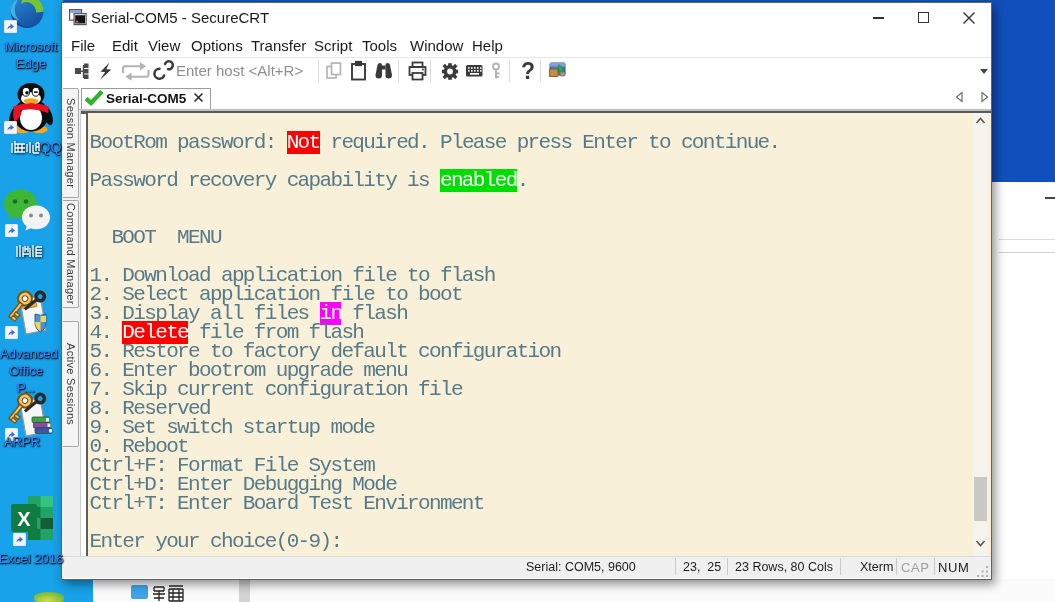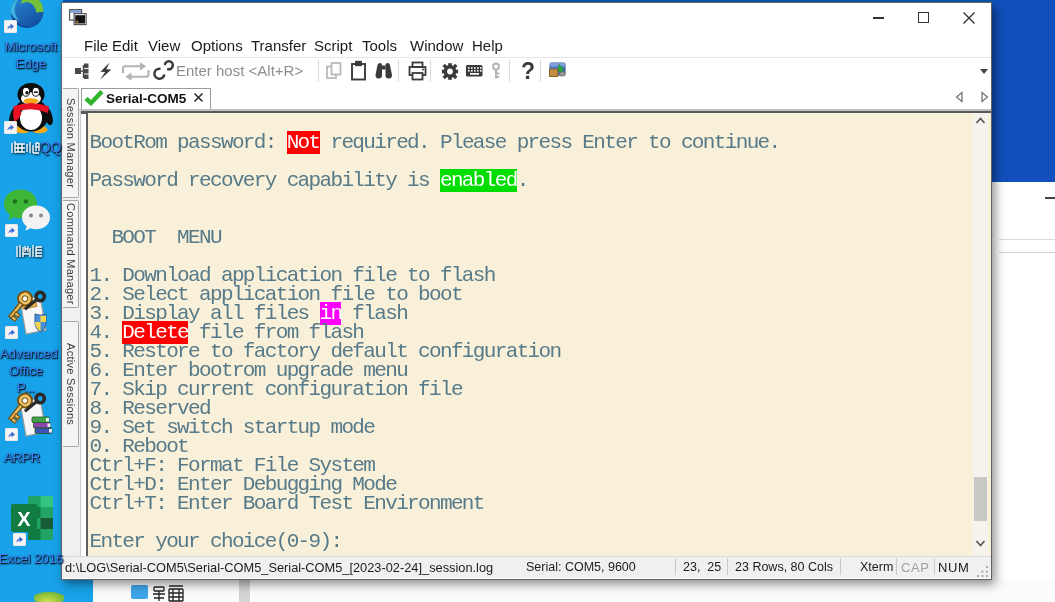--- a/index.html
+++ b/index.html
@@ -38,36 +38,37 @@
   <div class="abs" style="left:63px;top:579px;width:992px;height:23px;background:#fbfbfb;"></div>
   <div class="abs" style="left:63px;top:579px;width:30px;height:23px;background:#18a2e9;"></div>
   <div class="abs" style="left:131px;top:585px;width:17px;height:14px;background:#3da5e8;border-radius:2px;"></div>
   <div class="abs" style="left:239px;top:580px;width:11px;height:22px;background:#d4d4d4;"></div>
 
   <div class="abs" style="left:34px;top:592px;width:30px;height:10px;background:radial-gradient(ellipse at 45% 90%,#cde04a,#56a832);border-radius:50% 50% 4px 4px;"></div>
 
   <div class="abs" style="left:61px;top:2px;width:929px;height:576px;background:#fff;
        border:1px solid #5f6368;box-shadow:3px 4px 10px rgba(0,0,0,.45);"></div>
 
+  <div class="abs" style="left:91px;top:9px;font-size:15px;color:#191919;">Serial-COM5 - SecureCRT</div>
 
   <div class="abs" style="left:873px;top:17px;width:11px;height:1.5px;background:#333;"></div>
   <div class="abs" style="left:918px;top:12px;width:9px;height:9px;border:1.5px solid #333;"></div>
   <svg class="abs" style="left:962px;top:11px;" width="14" height="14" viewBox="0 0 14 14">
     <path d="M1.5 1.5 L12.5 12.5 M12.5 1.5 L1.5 12.5" stroke="#333" stroke-width="1.4"></path>
   </svg>
 
   <svg class="abs" style="left:68px;top:8px;" width="20" height="18" viewBox="0 0 20 18">
     <rect x="1.6" y="1.6" width="12" height="10.5" fill="#fff" stroke="#555" stroke-width="1.2"></rect>
     <rect x="2.2" y="2.2" width="10.8" height="2.6" fill="#7b9bd8"></rect>
     <rect x="6.1" y="5.6" width="12" height="11" fill="#fff" stroke="#555" stroke-width="1.2"></rect>
     <rect x="7.2" y="7.2" width="9.8" height="8.3" fill="#141414"></rect>
     <rect x="8.2" y="12.8" width="2" height="1.8" fill="#c8892c"></rect>
   </svg>
 
-  <div class="menuitem" style="left:84px;">File</div>
+  <div class="menuitem" style="left:71px;">File</div>
   <div class="menuitem" style="left:112px;">Edit</div>
   <div class="menuitem" style="left:148px;">View</div>
   <div class="menuitem" style="left:191px;">Options</div>
   <div class="menuitem" style="left:251px;">Transfer</div>
   <div class="menuitem" style="left:314px;">Script</div>
   <div class="menuitem" style="left:362px;">Tools</div>
   <div class="menuitem" style="left:410px;">Window</div>
   <div class="menuitem" style="left:472px;">Help</div>
   <div class="abs" style="left:62px;top:57px;width:929px;height:1px;background:#e6e6e6;"></div>
 
@@ -235,21 +236,20 @@
   <div class="abs" style="left:973px;top:113px;width:15px;height:443px;background:#f5f3ec;"></div>
   <div class="abs" style="left:974px;top:477px;width:13px;height:44px;background:#c8c8c5;"></div>
   <svg class="abs" style="left:975px;top:116px;" width="11" height="10" viewBox="0 0 11 10">
     <path d="M1.5 7 L5.5 2.5 L9.5 7" stroke="#555" stroke-width="1.6" fill="none"></path>
   </svg>
   <svg class="abs" style="left:975px;top:538px;" width="11" height="10" viewBox="0 0 11 10">
     <path d="M1.5 3 L5.5 7.5 L9.5 3" stroke="#555" stroke-width="1.6" fill="none"></path>
   </svg>
 
   <div class="abs" style="left:62px;top:556px;width:929px;height:22px;background:#f0f0f0;border-top:1px solid #d9d9d9;box-sizing:border-box;"></div>
-  <div class="stxt" style="left:65px;font-size:12.8px;">d:\LOG\Serial-COM5\Serial-COM5_Serial-COM5_[2023-02-24]_session.log</div>
   <div class="stxt" style="left:526px;">Serial: COM5, 9600</div>
   <div class="ssep" style="left:675px;"></div>
   <div class="stxt" style="left:683px;">23,  25</div>
   <div class="ssep" style="left:727px;"></div>
   <div class="stxt" style="left:735px;">23 Rows, 80 Cols</div>
   <div class="ssep" style="left:840px;"></div>
   <div class="stxt" style="left:849px;margin-left:11px;">Xterm</div>
   <div class="ssep" style="left:896px;"></div>
   <div class="stxt" style="left:901px;color:#a0a0a0;font-size:13px;letter-spacing:.6px;">CAP</div>
   <div class="ssep" style="left:934px;"></div>
@@ -383,21 +383,21 @@
       <rect x="29" y="36" width="17" height="5.5" rx="1" fill="#3f51b5"></rect>
     </g>
     <rect x="40" y="26" width="3" height="3.5" fill="#e8f5e9"></rect>
     <rect x="41.5" y="31.5" width="3" height="3.5" fill="#f3e5f5"></rect>
     <rect x="43" y="37" width="3" height="3.5" fill="#e8eaf6"></rect>
   </svg>
   <svg class="abs" style="left:5px;top:428px;" width="13" height="13" viewBox="0 0 13 13">
     <rect x="0" y="0" width="13" height="13" rx="1.5" fill="#f4f4f4" stroke="#c0c0c0" stroke-width=".5"></rect>
     <path d="M3.5 9.5 Q3.5 6 6.5 5.5 L6.5 3.5 L10 6.5 L6.5 9.3 L6.5 7.3 Q4.8 7.5 3.5 9.5 Z" fill="#3b6ad6"></path>
   </svg>
-  <div class="lbl" style="left:0px;top:449px;width:44px;">ARPR</div>
+  <div class="lbl" style="left:0px;top:433px;width:44px;">ARPR</div>
 
   <svg class="abs" style="left:11px;top:496px;" width="42" height="48" viewBox="0 0 42 48">
     <rect x="17" y="0" width="25" height="44" rx="2" fill="#21a366"></rect>
     <rect x="29.5" y="0" width="12.5" height="11" fill="#33c481"></rect>
     <rect x="17" y="11" width="12.5" height="11" fill="#107c41"></rect>
     <rect x="29.5" y="22" width="12.5" height="11" fill="#185c37"></rect>
     <rect x="17" y="33" width="12.5" height="11" fill="#107c41"></rect>
     <rect x="0" y="8" width="26" height="28" rx="2" fill="#107c41"></rect>
     <text x="13" y="30" text-anchor="middle" font-family="Liberation Sans,sans-serif" font-size="20" font-weight="bold" fill="#fff">X</text>
   </svg>

